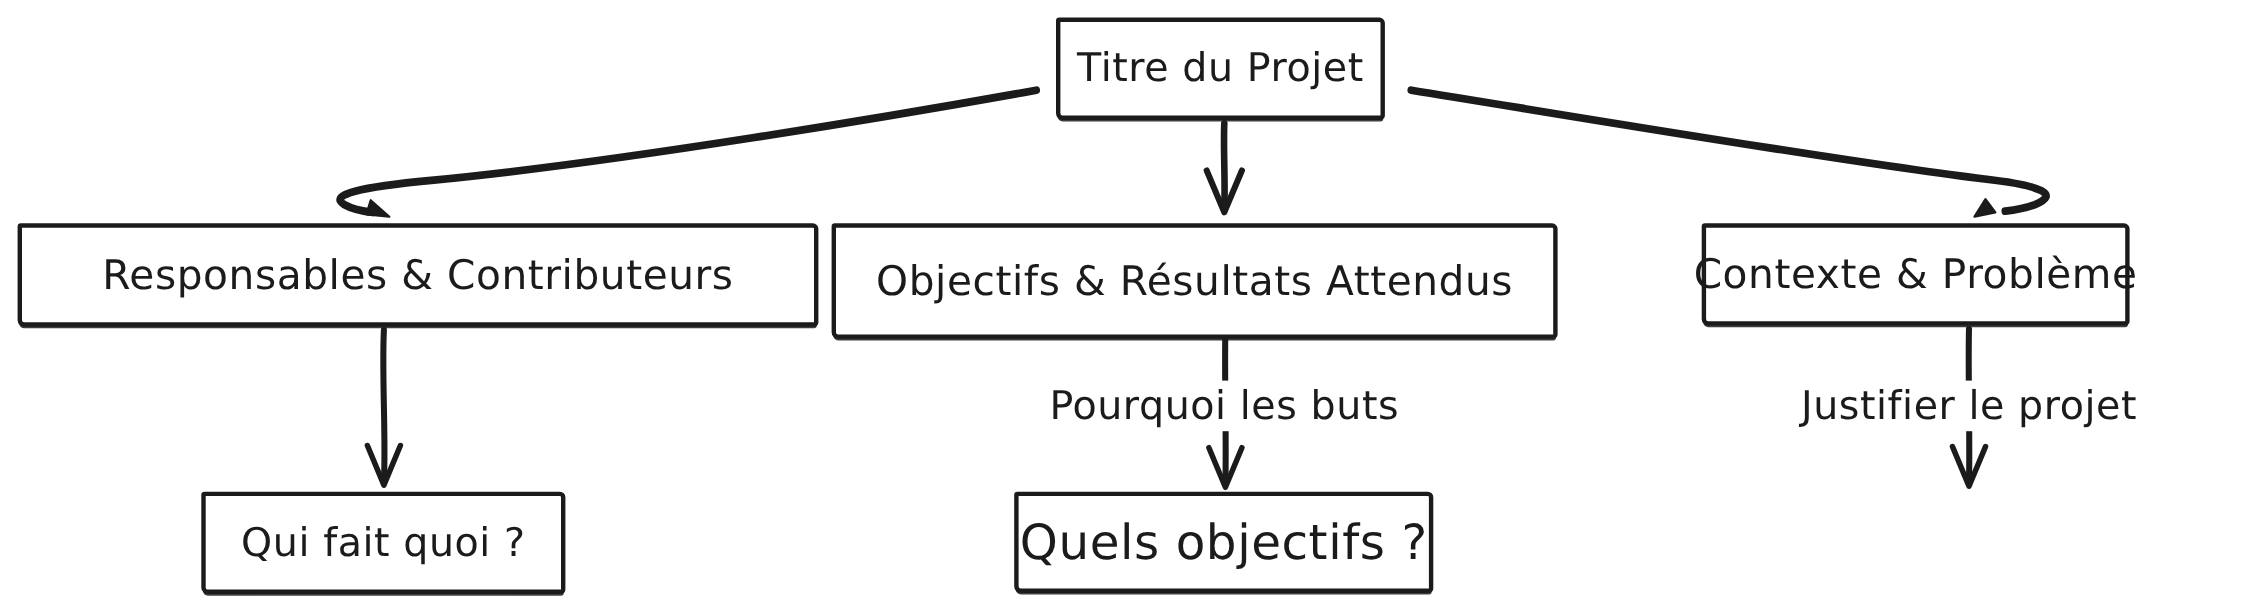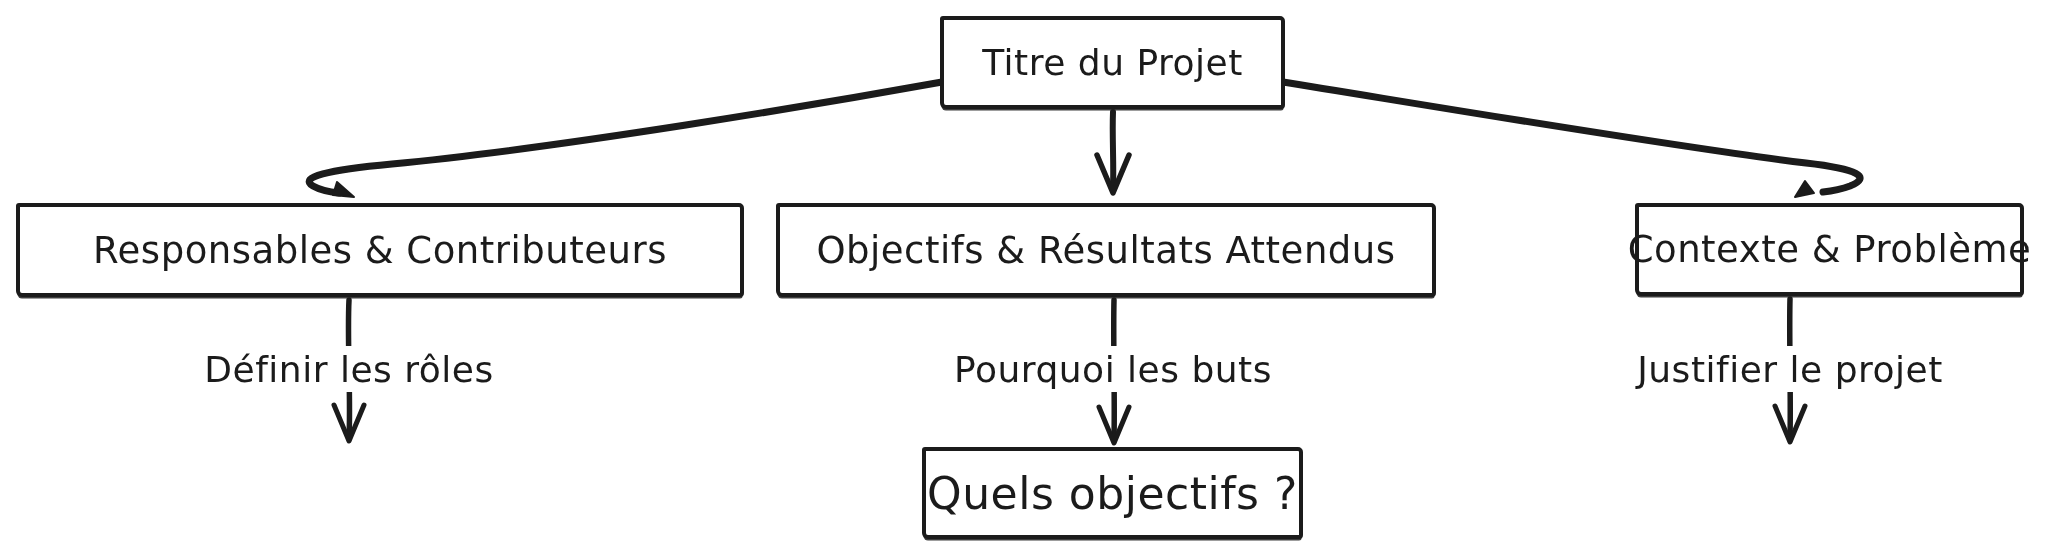--- a/index.html
+++ b/index.html
@@ -28,24 +28,24 @@
     align-items: center;
     justify-content: center;
     background: #ffffff;
     border: 4px solid #1b1b1b;
     border-radius: 3px 5px 4px 6px;
     box-shadow: 0 3px 0 -1.5px rgba(27,27,27,0.85);
     white-space: nowrap;
     letter-spacing: 0.5px;
     box-sizing: border-box;
   }
-  .node-title    { left: 940px;  top: 16px;  width: 345px; height: 93px; font-size: 36px; }
+  .node-title    { left: 960px;  top: 16px;  width: 299px; height: 93px; font-size: 36px; }
   .node-cat-1    { left: 16px;   top: 203px; width: 728px; height: 94px; font-size: 37px; }
-  .node-cat-2    { left: 776px;  top: 203px; width: 660px; height: 94px; font-size: 37px; }
-  .node-cat-3    { left: 1635px; top: 203px; width: 389px; height: 93px; font-size: 37px; }
+  .node-cat-2    { left: 756px;  top: 203px; width: 660px; height: 105px; font-size: 37px; }
+  .node-cat-3    { left: 1547px; top: 203px; width: 389px; height: 93px; font-size: 37px; }
   .node-q-1      { left: 183px;  top: 447px; width: 331px; height: 93px; font-size: 36px; }
   .node-q-2      { left: 922px;  top: 447px; width: 381px; height: 92px; font-size: 44px; }
   .node-q-3      { left: 1560px; top: 447px; width: 458px; height: 93px; font-size: 36px; }
   .edge-label {
     position: absolute;
     z-index: 3;
     top: 346px;
     height: 46px;
     transform: translateX(-50%);
     display: flex;
@@ -106,23 +106,23 @@
   </svg>
 
   <div class="node node-title">Titre du Projet</div>
 
   <div class="node node-cat-1">Responsables &amp; Contributeurs</div>
 
   <div class="node node-cat-2">Objectifs &amp; Résultats Attendus</div>
 
   <div class="node node-cat-3">Contexte &amp; Problème</div>
 
+  <div class="node node-q-1">Qui fait quoi ?</div>
 
   <div class="node node-q-2">Quels objectifs ?</div>
 
 
-  <div class="edge-label edge-label-1">Définir les rôles</div>
 
   <div class="edge-label edge-label-2">Pourquoi les buts</div>
 
   <div class="edge-label edge-label-3">Justifier le projet</div>
 
 </div>
 
 </body></html>

